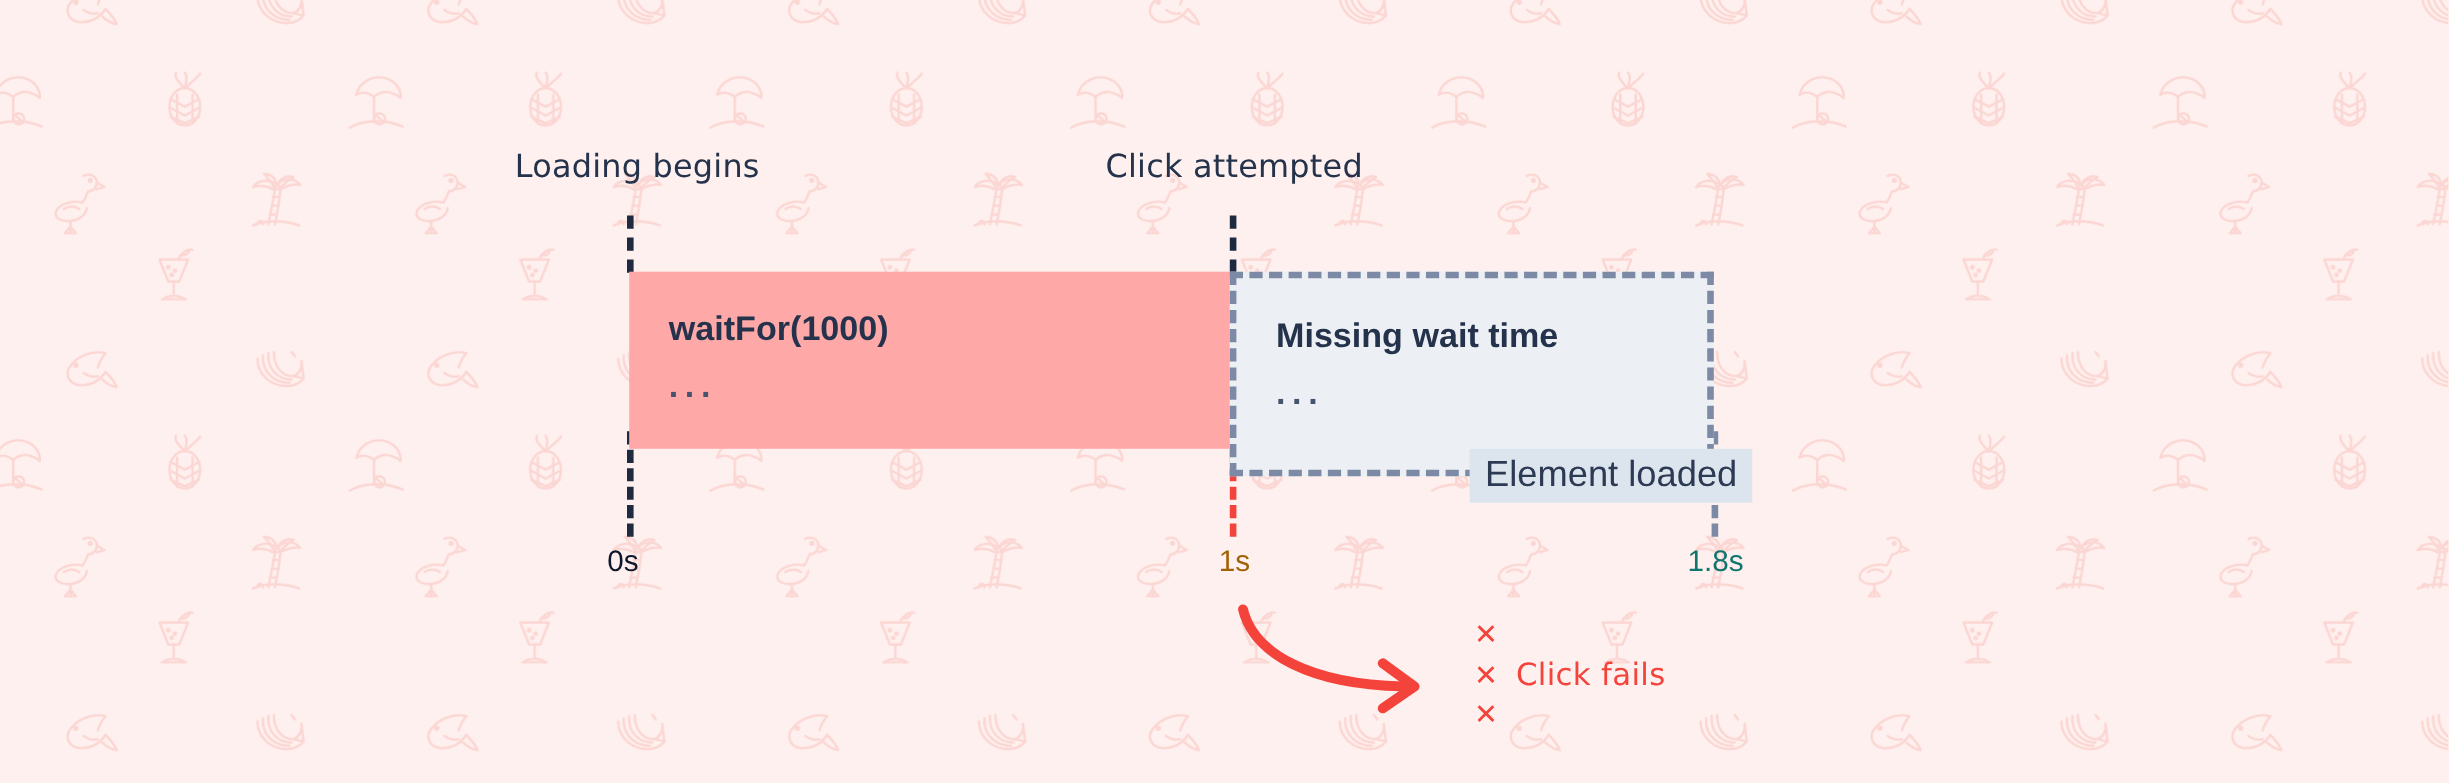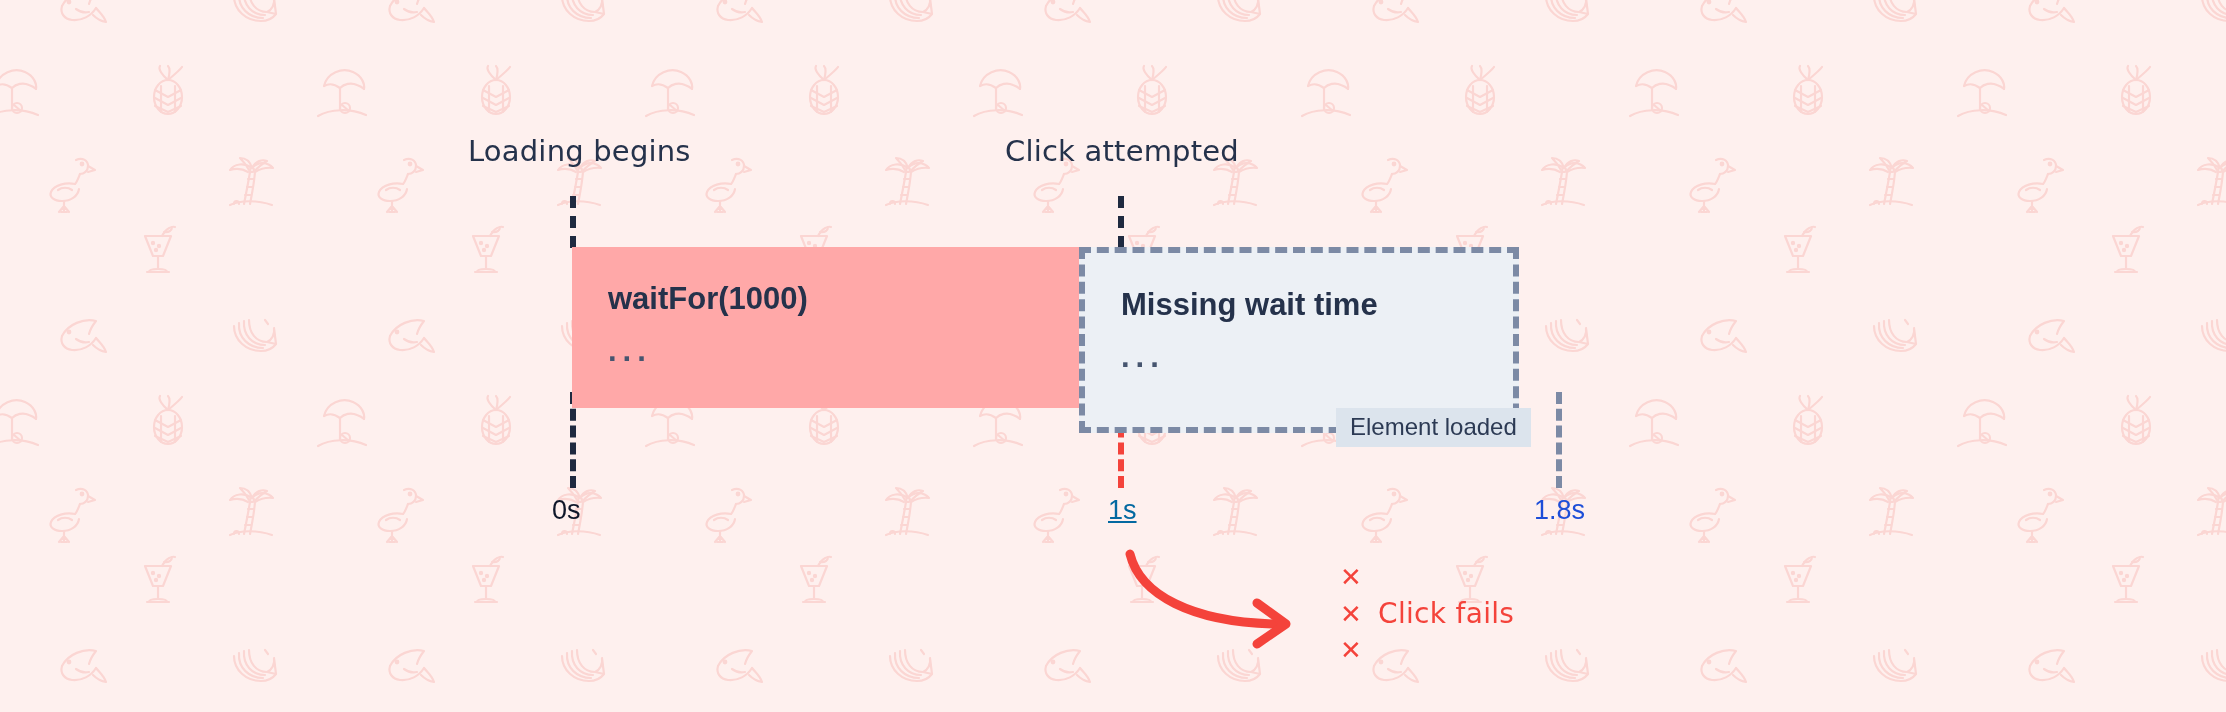--- a/index.html
+++ b/index.html
@@ -85,29 +85,29 @@
     letter-spacing: 6px;
   }
 
   
   .tick-label {
     font-family: "Liberation Sans", sans-serif;
     font-size: 27px;
     white-space: nowrap;
   }
   .tick-label.dark { color: #0f172a; }
-  .tick-label.red  { color: #0369a1; text-decoration: underline; }
-  .tick-label.gray { color: #1d4ed8; }
+  .tick-label.red  { color: #a16207; }
+  .tick-label.gray { color: #0f766e; }
 
   
   #element-loaded-badge {
     background: #DCE4ED;
     color: #2C3A54;
     font-family: "Liberation Sans", sans-serif;
-    font-size: 24px;
+    font-size: 33px;
     padding: 6px 14px 8px 14px;
     white-space: nowrap;
     box-sizing: border-box;
     line-height: 1.05;
   }
 
   
   #failure-list {
     display: flex;
     flex-direction: column;
@@ -233,21 +233,21 @@
 
   <div class="abs vline red" style="left:1118px; top:392px; height:96px;"></div>
 
   <div class="abs vline gray" style="left:1556px; top:392px; height:96px;"></div>
 
   <div class="abs" id="wait-block" style="left:572px; top:247px; width:546px; height:161px;">
     <div class="block-title">waitFor(1000)</div>
     <div class="block-dots">...</div>
   </div>
 
-  <div class="abs" id="missing-block" style="left:1079px; top:247px; width:440px; height:186px;">
+  <div class="abs" id="missing-block" style="left:1118px; top:247px; width:440px; height:186px;">
     <div class="block-title">Missing wait time</div>
     <div class="block-dots">...</div>
   </div>
 
   <div class="abs" id="element-loaded-badge" style="left:1336px; top:408px;">Element loaded</div>
 
   <div class="abs tick-label dark" style="left:552px; top:495px;">0s</div>
 
   <div class="abs tick-label red" style="left:1108px; top:495px;">1s</div>
 

